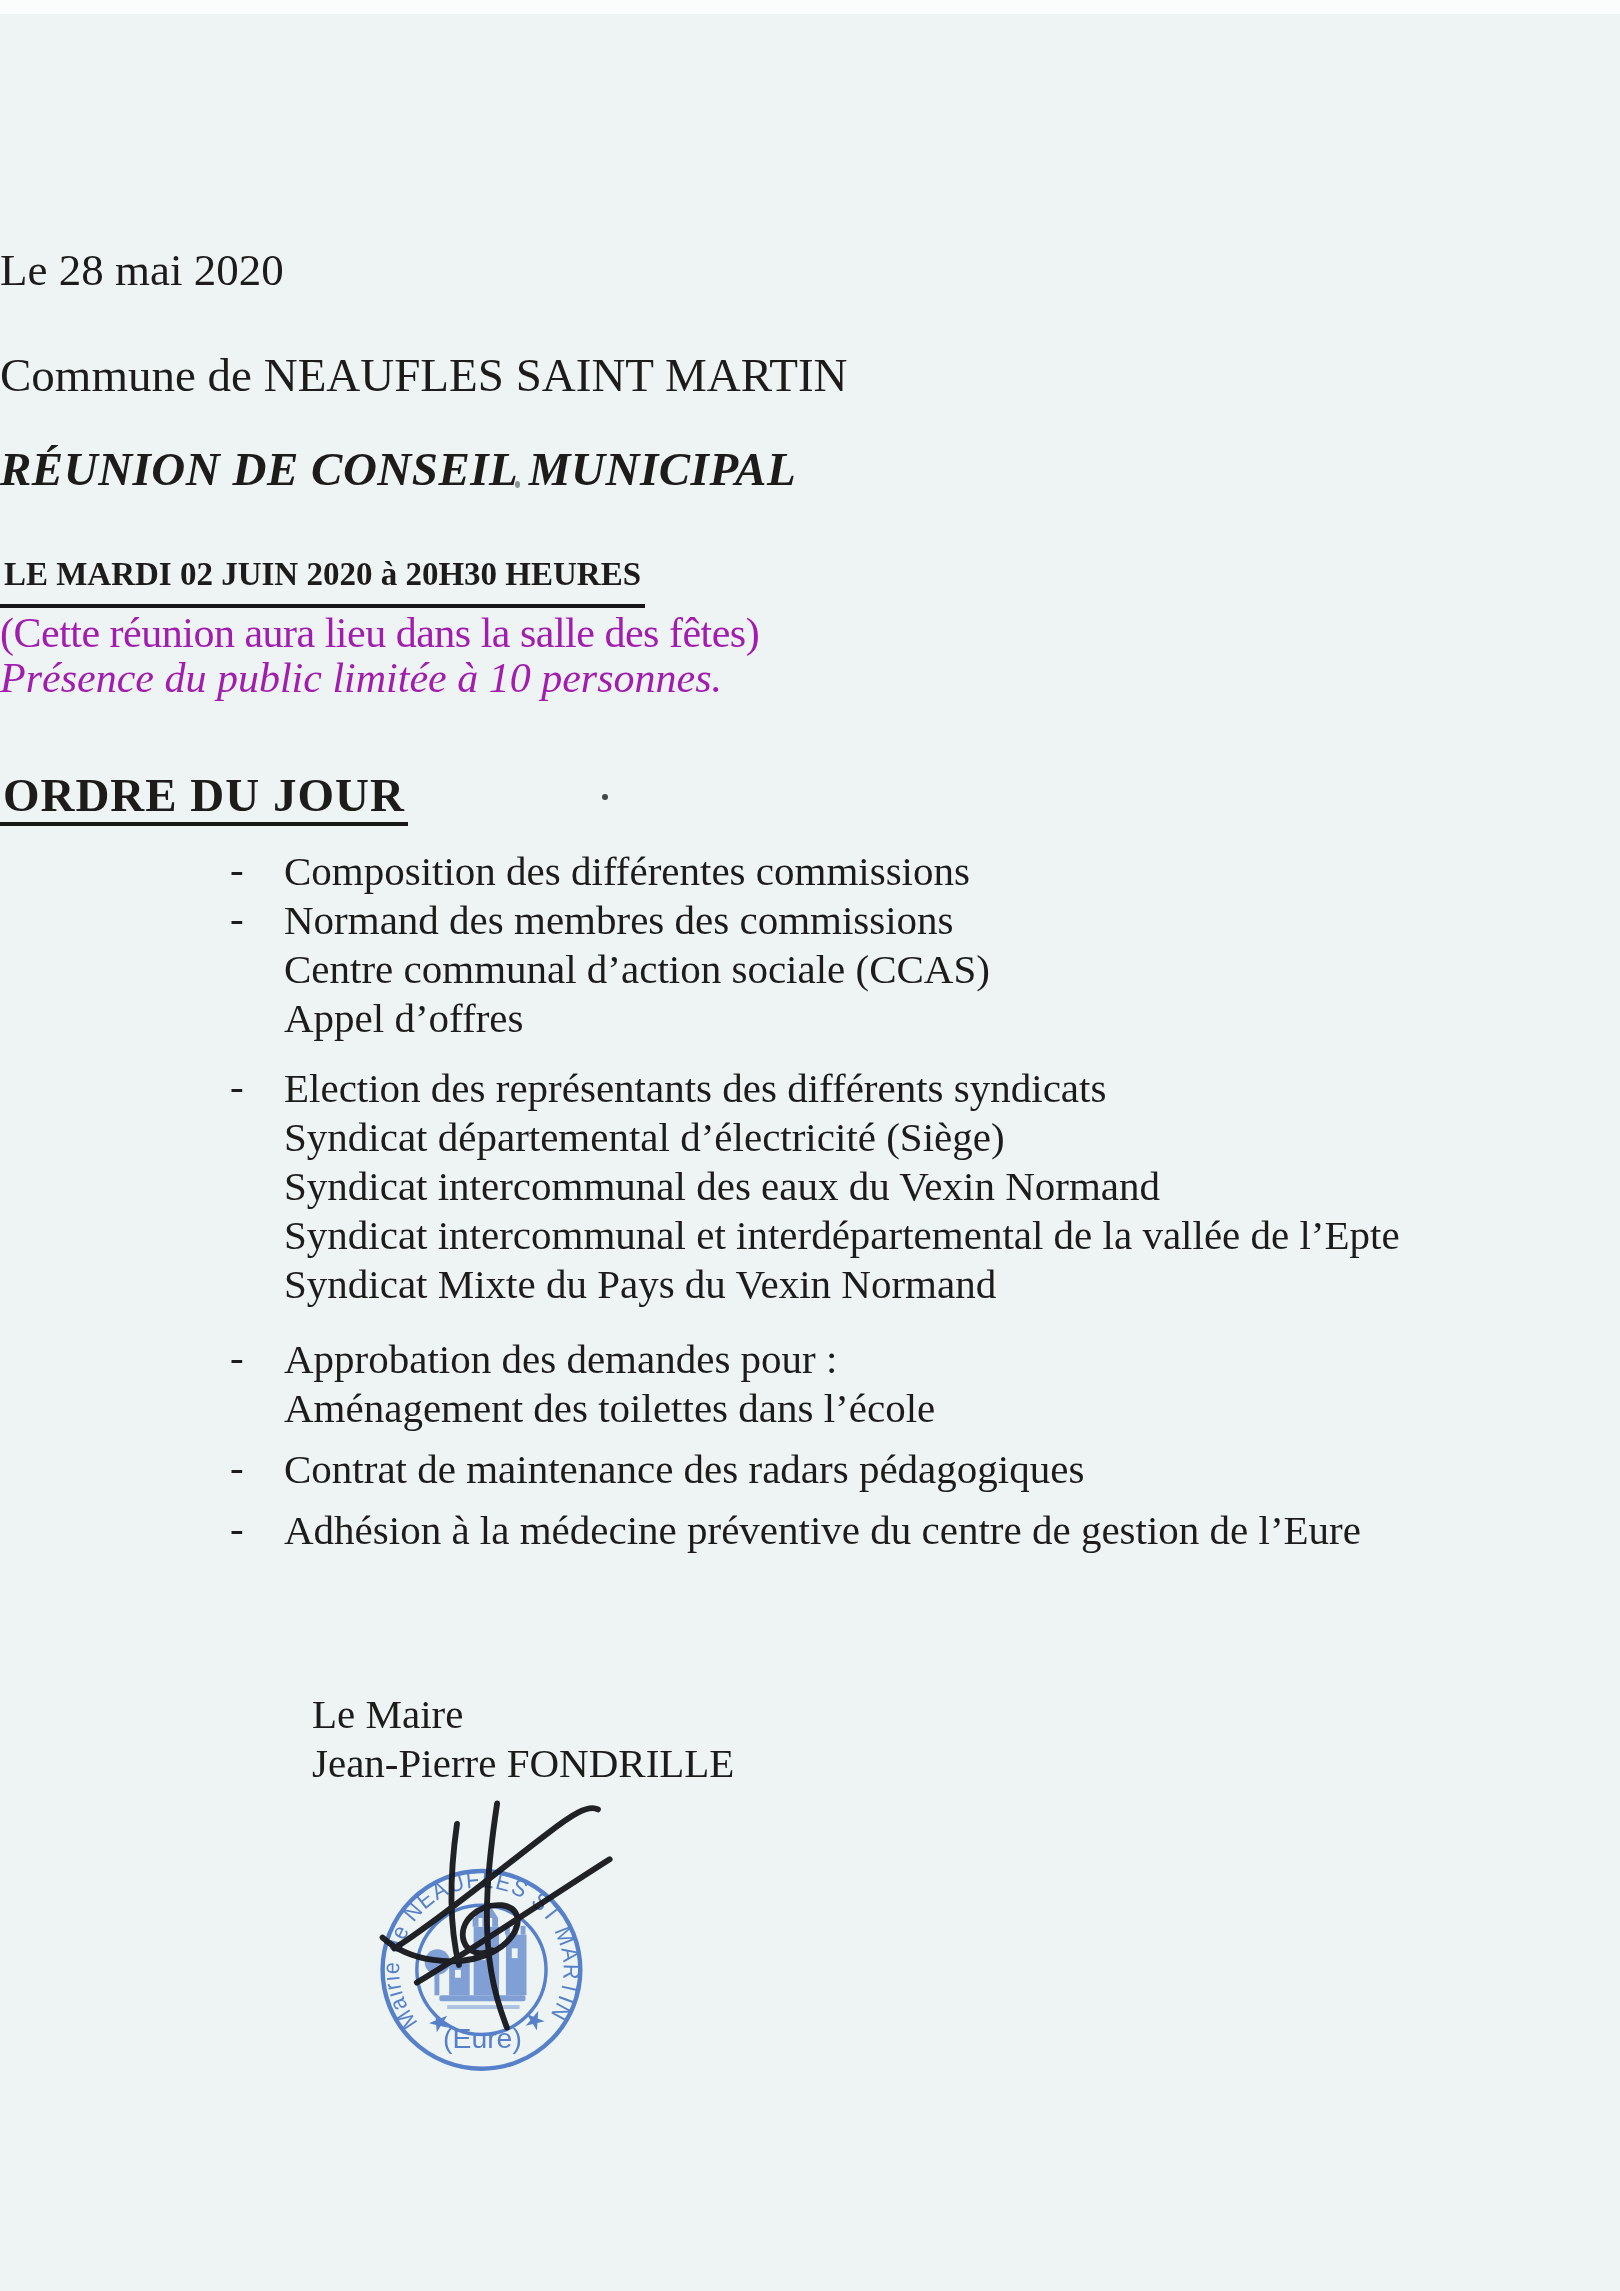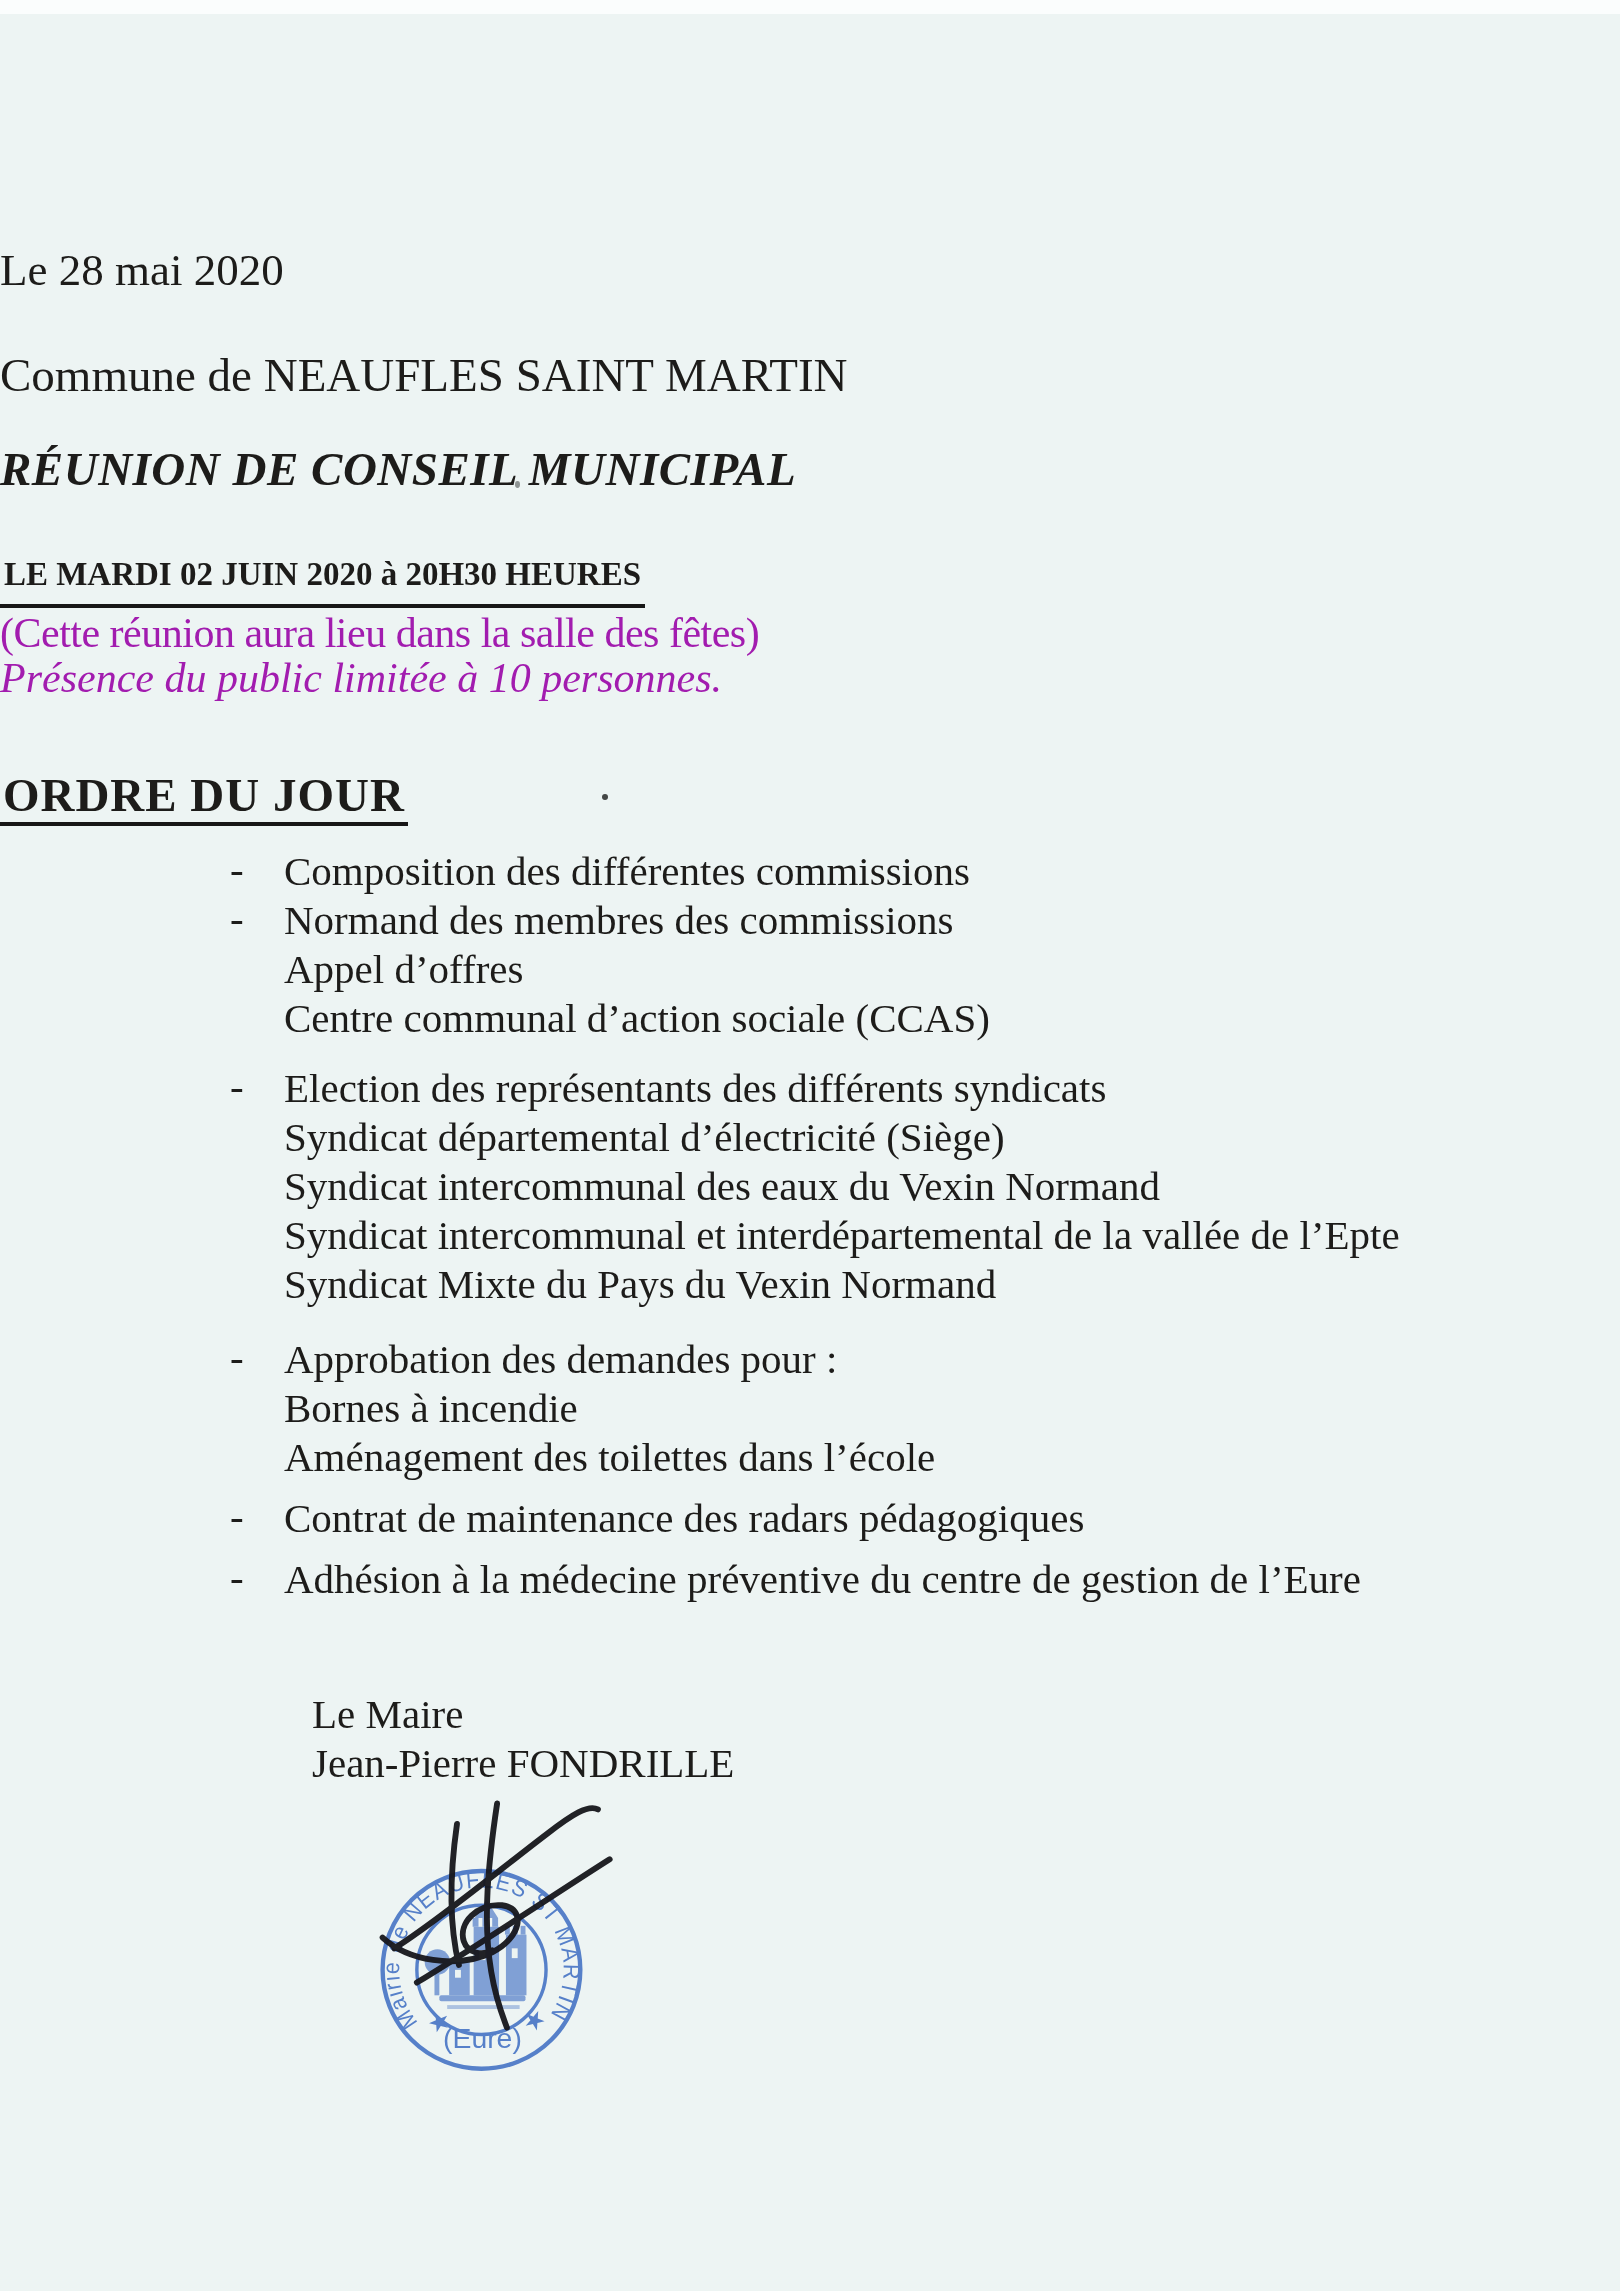--- a/index.html
+++ b/index.html
@@ -55,33 +55,32 @@
   <div class="center-line red2-line red">Présence du public limitée à 10 personnes.</div>
   <div class="center-line ordre-line"><span>ORDRE DU JOUR</span></div>
 
   <div class="artifact artifact-1"></div>
   <div class="artifact artifact-2"></div>
 
   <div class="agenda">
     <div class="group">
       <div class="item"><span class="dash">-</span><span>Composition des différentes commissions</span></div>
       <div class="item"><span class="dash">-</span><span>Normand des membres des commissions</span></div>
+      <div class="item"><span>Centre communal d’action sociale (CCAS)</span></div>
       <div class="item"><span>Appel d’offres</span></div>
-      <div class="item"><span>Centre communal d’action sociale (CCAS)</span></div>
     </div>
     <div class="group">
       <div class="item"><span class="dash">-</span><span>Election des représentants des différents syndicats</span></div>
       <div class="item"><span>Syndicat départemental d’électricité (Siège)</span></div>
       <div class="item"><span>Syndicat intercommunal des eaux du Vexin Normand</span></div>
       <div class="item"><span>Syndicat intercommunal et interdépartemental de la vallée de l’Epte</span></div>
       <div class="item"><span>Syndicat Mixte du Pays du Vexin Normand</span></div>
     </div>
     <div class="group">
       <div class="item"><span class="dash">-</span><span>Approbation des demandes pour :</span></div>
-      <div class="item"><span>Bornes à incendie</span></div>
       <div class="item"><span>Aménagement des toilettes dans l’école</span></div>
     </div>
     <div class="group">
       <div class="item"><span class="dash">-</span><span>Contrat de maintenance des radars pédagogiques</span></div>
     </div>
     <div class="group">
       <div class="item"><span class="dash">-</span><span>Adhésion à la médecine préventive du centre de gestion de l’Eure</span></div>
     </div>
   </div>
 

